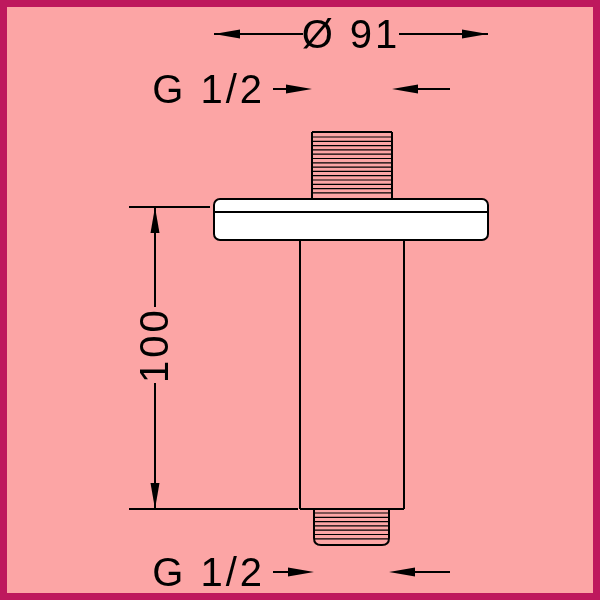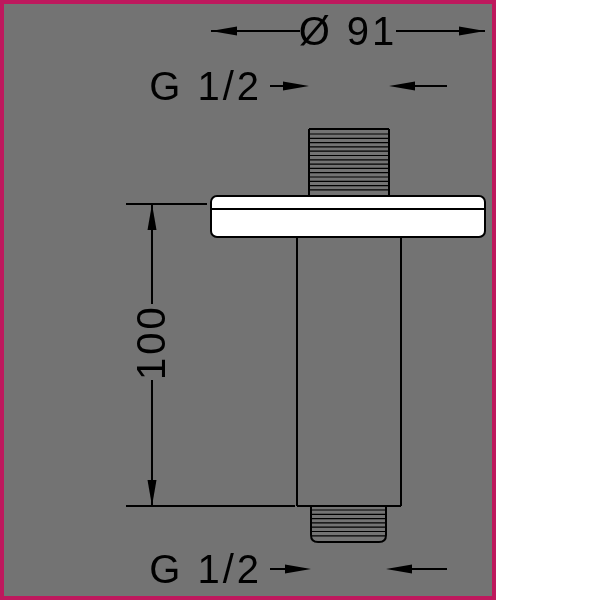--- a/index.html
+++ b/index.html
@@ -1,22 +1,22 @@
 <!DOCTYPE html>
 <html><head>
 <meta charset="utf-8">
 <style>
   html, body { margin: 0; padding: 0; background: #ffffff; }
   .canvas {
     position: relative;
-    width: 496px;
+    width: 600px;
     height: 600px;
     box-sizing: border-box;
-    border: 4px solid #be185d;
-    background: #737373;
+    border: 7px solid #be185d;
+    background: #fca5a5;
     font-family: "Liberation Sans", sans-serif;
   }
   svg { display: block; }
   .dim-text {
     fill: #000000;
     font-size: 40px;
     letter-spacing: 3px;
     font-family: "Liberation Sans", sans-serif;
   }
   .outline { stroke: #000000; stroke-width: 2; fill: #ffffff; }

